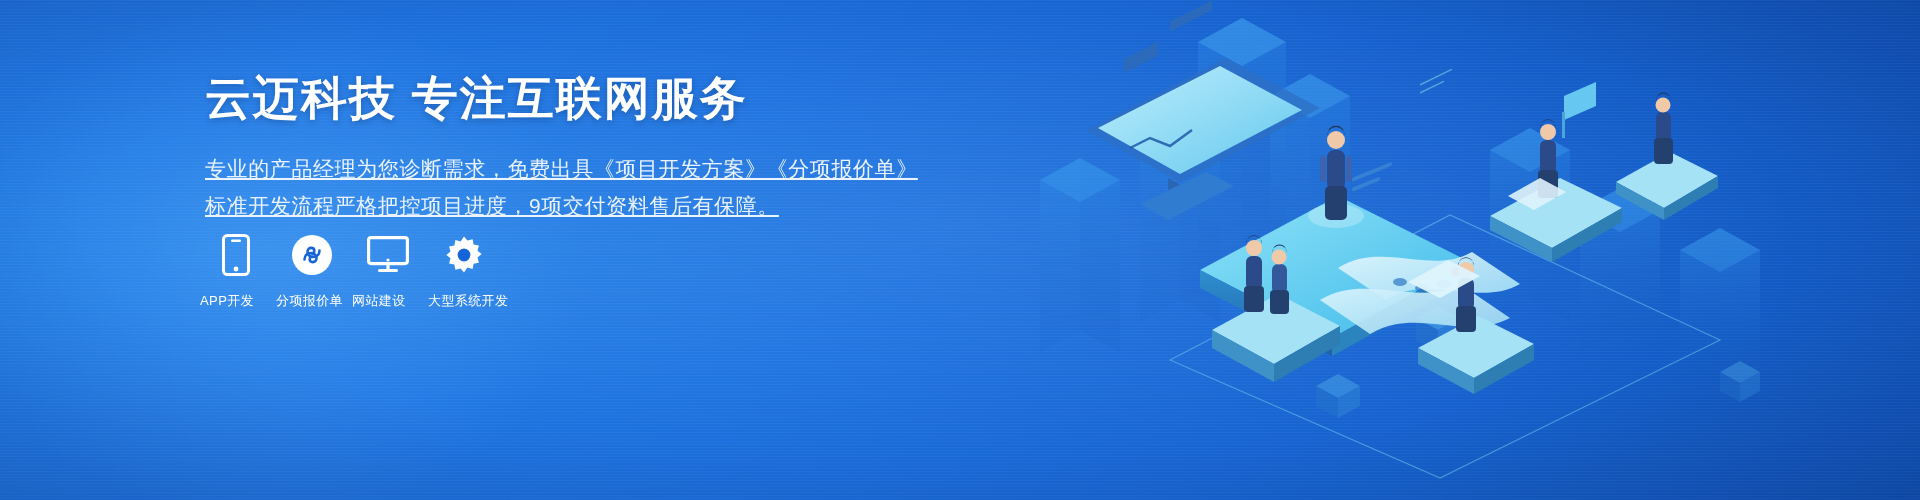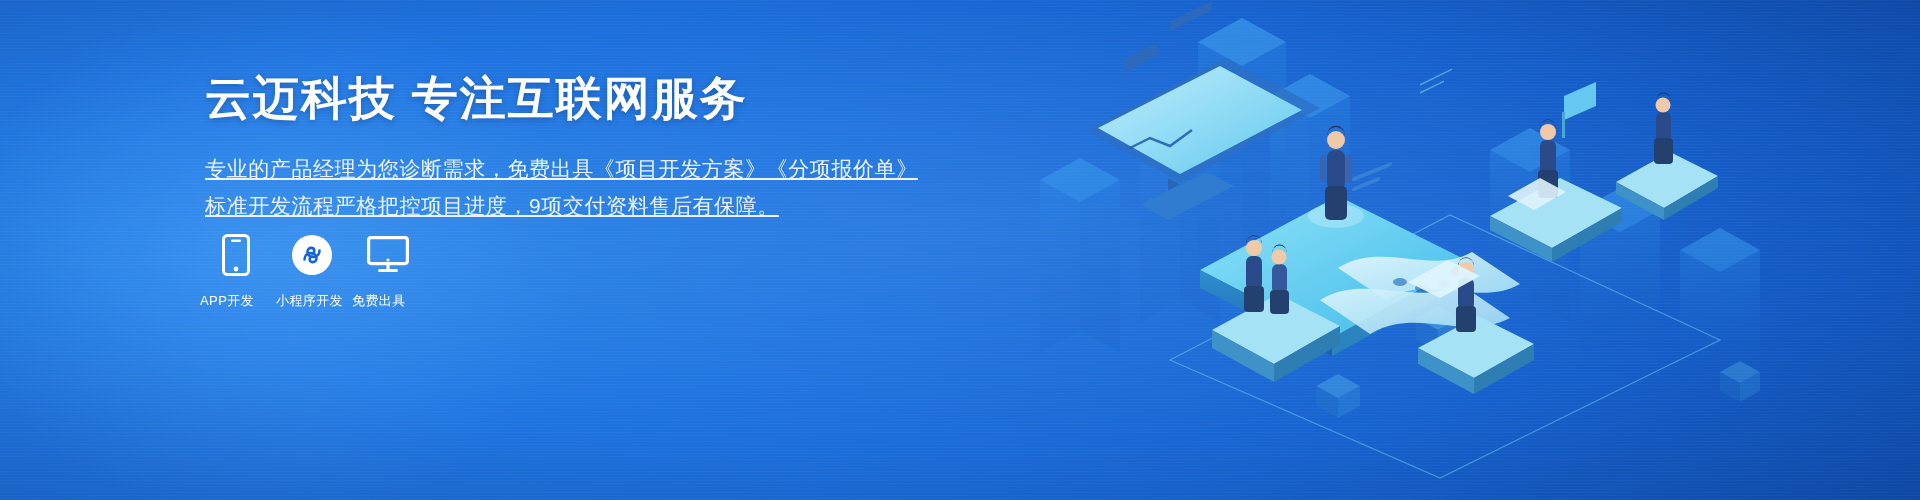--- a/index.html
+++ b/index.html
@@ -289,31 +289,40 @@
     </div>
 
     <div class="service">
       <div class="svc-icon">
         <svg width="42" height="42" viewBox="0 0 42 42" xmlns="http://www.w3.org/2000/svg">
           <circle cx="21" cy="21" r="20" fill="#ffffff"></circle>
           <path d="M13.5 25.5c0-4.2 3.2-6.4 6.4-6.4 3.3 0 5.6 2.2 5.6 5 0 2.4-1.8 4-3.7 4-1.8 0-3.1-1.2-3.1-2.8 0-1.5 1.1-2.6 2.5-2.6" fill="none" stroke="#1565d8" stroke-width="2.6" stroke-linecap="round"></path>
           <path d="M28.5 16.5c0 4.2-3.2 6.4-6.4 6.4-3.3 0-5.6-2.2-5.6-5 0-2.4 1.8-4 3.7-4 1.8 0 3.1 1.2 3.1 2.8 0 1.5-1.1 2.6-2.5 2.6" fill="none" stroke="#1565d8" stroke-width="2.6" stroke-linecap="round"></path>
         </svg>
       </div>
-      <div class="svc-label">小程序开发</div>
+      <div class="svc-label">分项报价单</div>
     </div>
 
 
     <div class="service">
       <div class="svc-icon">
         <svg width="42" height="38" viewBox="0 0 42 38" xmlns="http://www.w3.org/2000/svg">
           <rect x="1.6" y="1.6" width="38.8" height="26" rx="2.5" fill="none" stroke="#ffffff" stroke-width="3.2"></rect>
           <circle cx="21" cy="24" r="1.6" fill="#ffffff"></circle>
           <rect x="19.4" y="28" width="3.2" height="5" fill="#ffffff"></rect>
           <rect x="11" y="33" width="20" height="3" rx="1.5" fill="#ffffff"></rect>
         </svg>
       </div>
-      <div class="svc-label">免费出具</div>
-    </div>
-
+      <div class="svc-label">网站建设</div>
+    </div>
+
+    <div class="service">
+      <div class="svc-icon">
+        <svg width="42" height="42" viewBox="0 0 42 42" xmlns="http://www.w3.org/2000/svg">
+          <path d="M21 1.5l3.4 4.1 5.2-1.4 1 5.3 5.3 1-1.4 5.2 4.1 3.4-4.1 3.4 1.4 5.2-5.3 1-1 5.3-5.2-1.4L21 37.5l-3.4-4.1-5.2 1.4-1-5.3-5.3-1 1.4-5.2L3.4 20l4.1-3.4-1.4-5.2 5.3-1 1-5.3 5.2 1.4z" fill="#ffffff" transform="translate(0,1)"></path>
+          <circle cx="21" cy="21" r="6.4" fill="#1565d8"></circle>
+        </svg>
+      </div>
+      <div class="svc-label">大型系统开发</div>
+    </div>
 
   </div>
 </div>
 
 </body></html>

